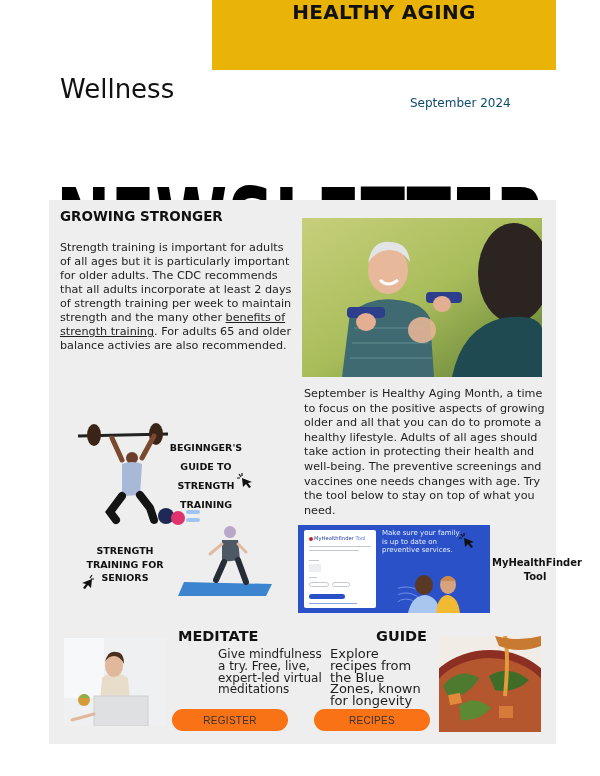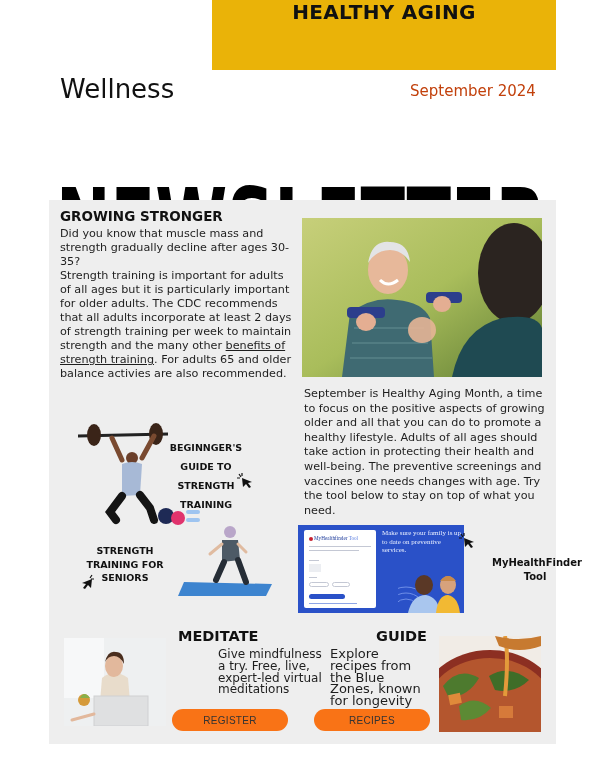--- a/index.html
+++ b/index.html
@@ -6,21 +6,21 @@
   html, body { width: 600px; height: 776px; background: #ffffff; overflow: hidden; }
   body { position: relative; font-family: "DejaVu Sans", sans-serif; color: #1a1a1a; }
 
   .top-banner {
     position: absolute; left: 212px; top: 0; width: 344px; height: 70px;
     background: #eab308; display: flex; justify-content: center;
   }
   .top-banner span { font-family: "DejaVu Sans", sans-serif; font-weight: bold; font-size: 20px; letter-spacing: 0.3px; color: #111; }
 
   .wellness { position: absolute; left: 60px; top: 74px; font-family: "DejaVu Sans", sans-serif; font-size: 26px; color: #111; }
-  .date { position: absolute; left: 410px; top: 82px; font-family: "DejaVu Sans", sans-serif; font-size: 15px; color: #c2410c; }
+  .date { position: absolute; left: 410px; top: 96px; font-family: "DejaVu Sans", sans-serif; font-size: 12px; color: #0c4a6e; }
 
   .masthead {
     position: absolute; left: 55px; top: 124px; width: 492px; height: 92px; margin-top: 44px;
   }
   .masthead svg { width: 100%; height: 100%; display: block; }
 
   .panel {
     position: absolute; left: 49px; top: 200px; width: 507px; height: 544px;
     background: #eeeeee;
   }
@@ -48,22 +48,22 @@
     position: absolute; left: 164px; top: 438px; width: 84px; text-align: center;
     font-weight: bold; font-size: 9.5px; line-height: 19px; color: #111;
   }
   .lbl-seniors {
     position: absolute; left: 80px; top: 544px; width: 90px; text-align: center;
     font-weight: bold; font-size: 9.5px; line-height: 13.5px; color: #111;
   }
   .cursor { position: absolute; width: 18px; height: 18px; }
 
   .mhf-card {
-    position: absolute; left: 298px; top: 525px; width: 166px; height: 88px;
-    background: #2a51c8; overflow: hidden; font-family: Liberation Serif, serif;
+    position: absolute; left: 298px; top: 525px; width: 192px; height: 88px;
+    background: #2a51c8; overflow: hidden;
   }
   .mhf-left {
     position: absolute; left: 6px; top: 5px; width: 72px; height: 78px;
     background: #ffffff; border-radius: 2px;
   }
   .mhf-brand { position: absolute; left: 5px; top: 5px; font-size: 5.2px; color: #1c3a9a; white-space: nowrap; }
   .mhf-brand .dot { display: inline-block; width: 4px; height: 4px; border-radius: 50%; background: #c8202f; margin-right: 1px; vertical-align: middle; }
   .mhf-line { position: absolute; left: 5px; height: 1.2px; background: #c4c8d4; }
   .mhf-btn { position: absolute; left: 5px; top: 64px; width: 36px; height: 5px; background: #2a51c8; border-radius: 3px; }
   .mhf-headline {
@@ -116,21 +116,21 @@
 <div class="masthead">
   <svg viewBox="0 0 492 92" preserveAspectRatio="none">
     <text id="mast-text" x="246" y="88" text-anchor="middle" textLength="490" lengthAdjust="spacingAndGlyphs" font-family="DejaVu Sans Condensed, DejaVu Sans, sans-serif" font-weight="bold" font-size="118" fill="#000" transform="scale(1,0.8)" transform-origin="246 88">NEWSLETTER</text>
   </svg>
 </div>
 
 <div class="panel"></div>
 
 <div class="h-growing">GROWING STRONGER</div>
 <div class="p-growing">
-  <span>Did you know that muscle mass and strength gradually decline after ages 30-35?</span><br>
+  <br>
   <span>Strength training is important for adults of all ages but it is particularly important for older adults. The CDC recommends that all adults incorporate at least 2 days of strength training per week to maintain strength and the many other </span><a href="#">benefits of strength training</a><span>. For adults 65 and older balance activies are also recommended.</span>
 </div>
 
 <div class="photo-main">
   <svg width="240" height="159" viewBox="0 0 240 159">
     <defs>
       <linearGradient id="bg1" x1="0" y1="0" x2="1" y2="1">
         <stop offset="0" stop-color="#c7cf7a"></stop>
         <stop offset="0.5" stop-color="#a9bd5b"></stop>
         <stop offset="1" stop-color="#5f7d33"></stop>

